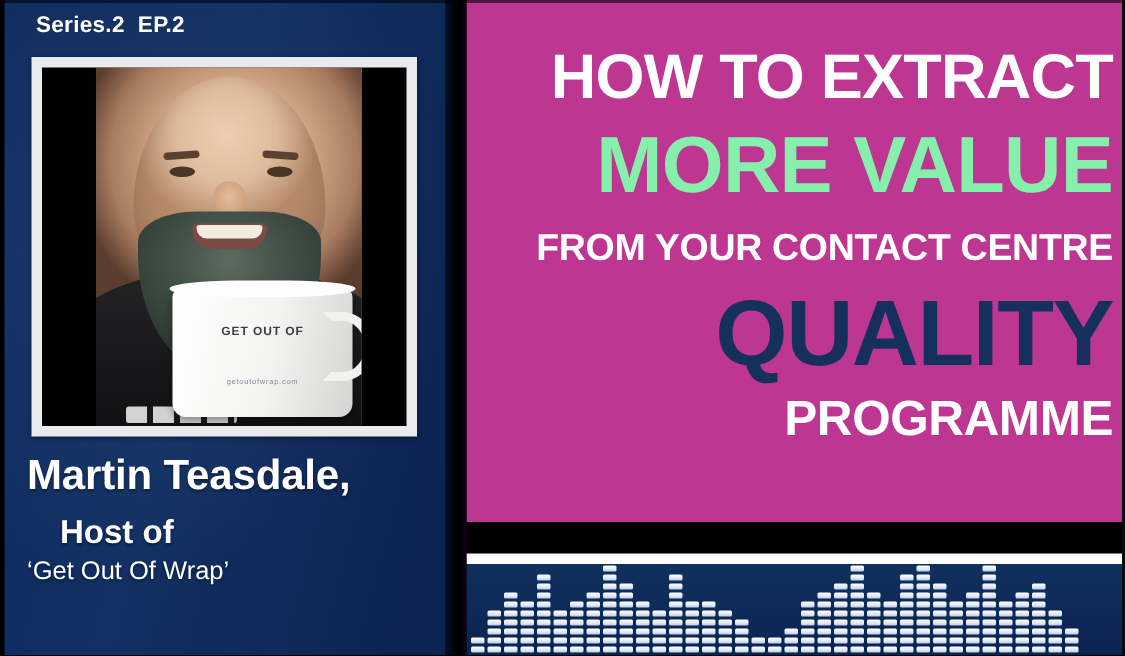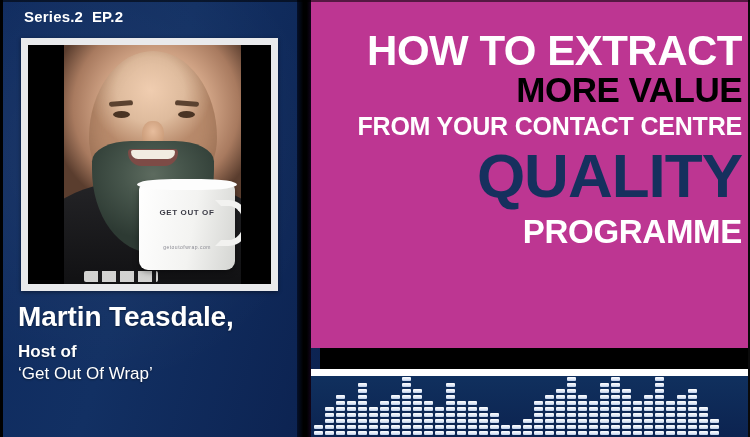--- a/index.html
+++ b/index.html
@@ -10,21 +10,20 @@
     width:750px;height:437px;
     overflow:hidden;
     background:#000;
   }
 
   
   #left-panel{
     position:absolute;left:0;top:0;
     width:297px;height:437px;
     background:linear-gradient(105deg,#0e2a5e 0%,#123063 45%,#0c2250 100%);
-    padding-left:23px;
   }
   #left-panel::after{
     
     content:"";position:absolute;inset:0;
     background:radial-gradient(120% 90% at 30% 35%,rgba(255,255,255,.06) 0%,rgba(0,0,0,0) 60%);
     pointer-events:none;
   }
 
   #series-label{
     position:absolute;left:24px;top:8px;
@@ -90,22 +89,22 @@
   }
   #ph-teeth{position:absolute;left:3px;top:1px;width:44px;height:9px;border-radius:2px 2px 7px 7px;background:#f2ece1;}
   
   #ph-body{
     position:absolute;left:-18%;bottom:0;width:136%;height:105px;
     border-radius:48% 48% 0 0 / 60% 60% 0 0;
     background:linear-gradient(180deg,#242427 0%,#111113 100%);
   }
   
   #ph-mug{
-    position:absolute;right:6px;bottom:14px;
-    width:96px;height:86px;
+    position:absolute;right:6px;bottom:6px;
+    width:120px;height:86px;
     background:linear-gradient(100deg,#ffffff 0%,#f3f3f1 55%,#d4d5d2 100%);
     border-radius:6px 6px 9px 9px;
     box-shadow:0 2px 6px rgba(0,0,0,.4);
   }
   #ph-mug-rim{
     position:absolute;left:-2px;top:-5px;width:calc(100% + 4px);height:11px;
     background:#fdfdfd;border-radius:50%/70%;
   }
   #ph-mug-handle{
     position:absolute;right:-14px;top:16px;width:22px;height:34px;
@@ -138,22 +137,23 @@
     position:absolute;left:18px;top:300px;width:270px;
     color:#ffffff;z-index:4;
   }
   #caption-name{
     font-size:28px;font-weight:bold;line-height:1.18;
     letter-spacing:-.1px;
     text-shadow:0 1px 2px rgba(0,0,0,.4);
   }
   #caption-role{
     margin-top:8px;
-    font-size:17px;font-weight:bold;line-height:1.3;
+    font-size:22px;font-weight:bold;line-height:1.3;
     text-shadow:0 1px 2px rgba(0,0,0,.4);
+    margin-left:22px;
   }
   #caption-show{
     font-size:17px;font-weight:normal;line-height:1.3;
     text-shadow:0 1px 2px rgba(0,0,0,.4);
   }
 
   
   #divider{
     position:absolute;left:297px;top:0;width:14px;height:437px;
     background:linear-gradient(90deg,#05102a 0%,#000000 45%,#000000 70%,#12041a 100%);
@@ -172,23 +172,23 @@
     text-align:right;
   }
   .hl{
     display:block;
     font-family:"Liberation Sans",sans-serif;
     font-weight:bold;
     line-height:1;
     white-space:nowrap;
   }
   #hl-1{ color:#ffffff; font-size:42px; margin-top:30px; letter-spacing:-.5px;}
-  #hl-2{ color:#000000; font-size:35px; margin-top:0; letter-spacing:-.5px;}
-  #hl-3{ color:#ffffff; font-size:25px; margin-top:7px; letter-spacing:-.2px;}
-  #hl-4{ color:#16305e; font-size:62px; margin-top:6px; letter-spacing:-1px;}
+  #hl-2{ color:#86efac; font-size:53px; margin-top:12px; letter-spacing:-.5px;}
+  #hl-3{ color:#ffffff; font-size:25px; margin-top:16px; letter-spacing:-.2px;}
+  #hl-4{ color:#16305e; font-size:62px; margin-top:14px; letter-spacing:-1px;}
   #hl-5{ color:#ffffff; font-size:33px; margin-top:8px; letter-spacing:-.3px;}
 
   
   #white-strip{
     position:absolute;left:311px;top:369px;width:439px;height:7px;
     background:#ffffff;z-index:3;
   }
 
   
   #eq-panel{

